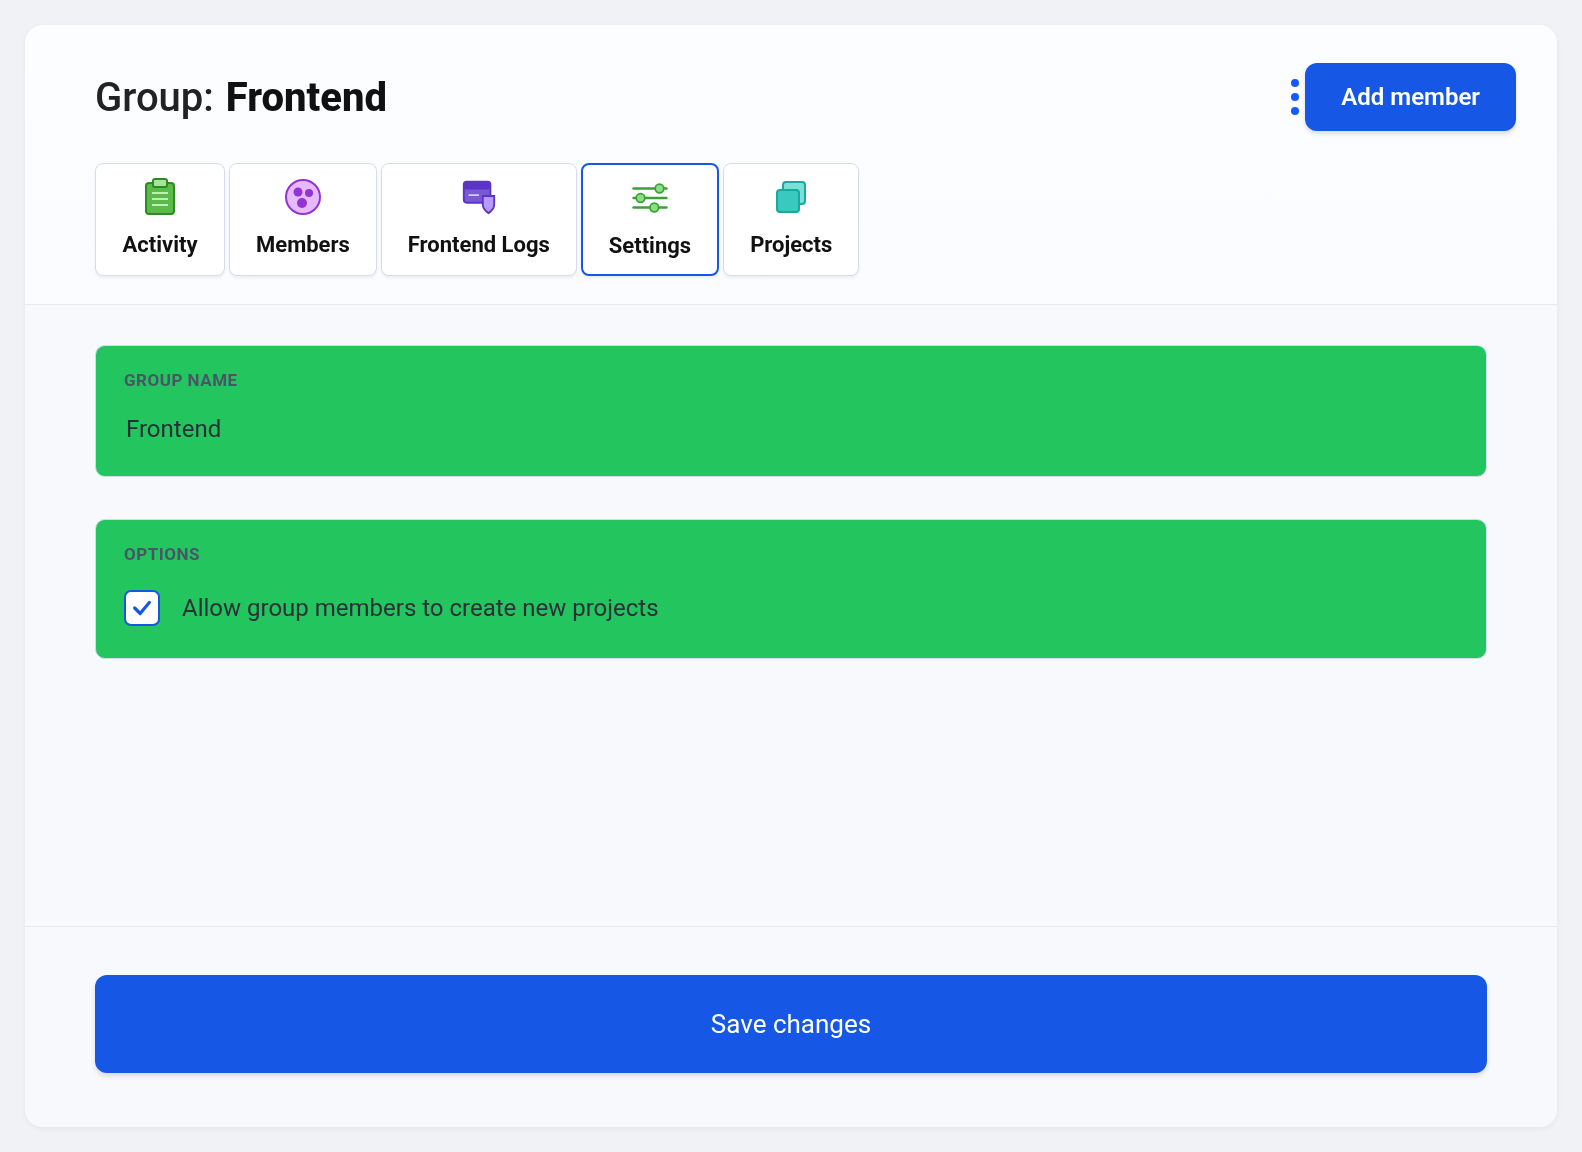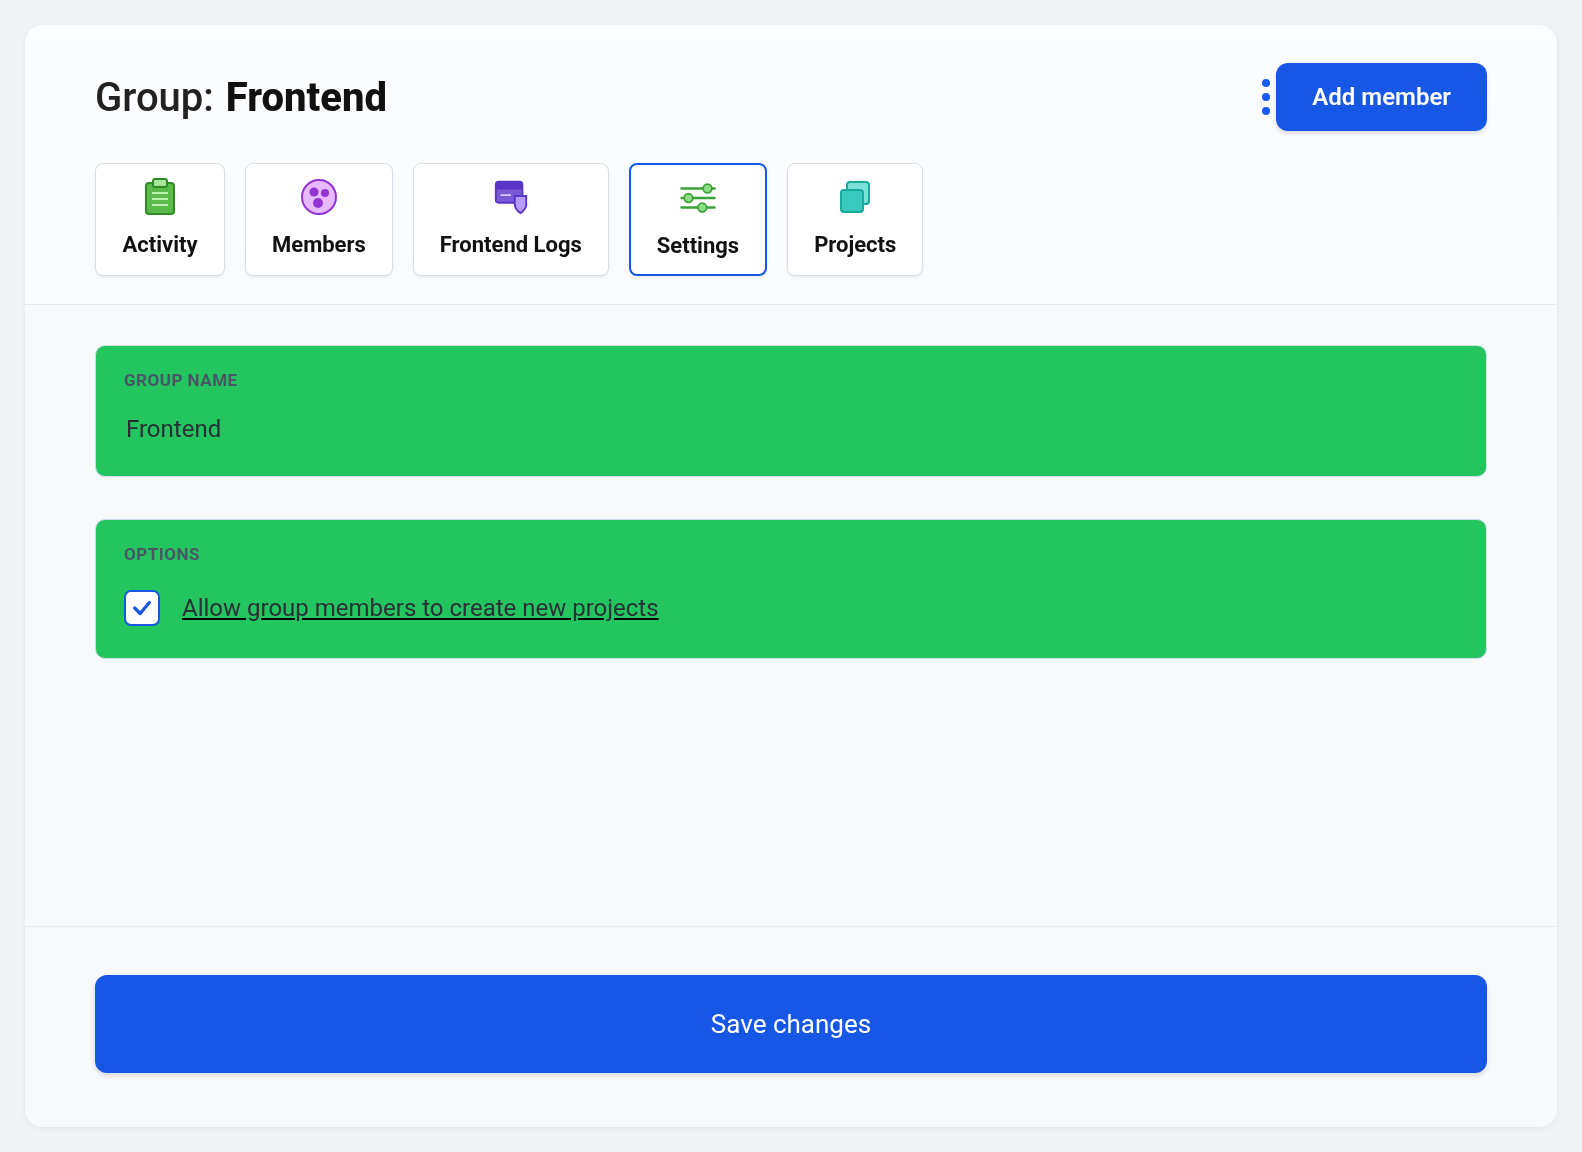--- a/index.html
+++ b/index.html
@@ -26,21 +26,21 @@
     border-radius:18px;
     box-shadow:0 2px 6px rgba(0,0,0,.05);
     display:flex;
     flex-direction:column;
     overflow:hidden;
   }
   
   .header{
     display:flex;
     align-items:center;
-    padding:38px 70px 0 70px;
+    padding:38px 41px 0 70px;
   }
   .title-prefix{
     font-size:40px;
     font-weight:500;
     color:#222;
     margin-right:12px;
   }
   .title-name{
     font-size:40px;
     font-weight:800;
@@ -59,21 +59,21 @@
     border-radius:12px;
     font-size:24px;
     font-weight:600;
     padding:20px 36px;
     cursor:pointer;
     box-shadow:0 3px 4px rgba(0,0,0,.12);
   }
   
   .tabs{
     display:flex;
-    gap:20px;
+    gap:4px;
     padding:32px 70px 28px 70px;
     border-bottom:1px solid #e6eaf0;
   }
   .tab{
     background:#fff;
     border:1px solid var(--border);
     border-radius:8px;
     min-width:130px;
     padding:14px 26px 16px;
     display:flex;
@@ -111,21 +111,20 @@
     font-size:24px;
     color:#2a2f36;
     margin-top:24px;
     border:none;outline:none;width:100%;background:transparent;
   }
   .option-row{
     display:flex;
     align-items:center;
     gap:22px;
     margin-top:26px;
-    text-decoration:underline;
   }
   .checkbox{
     width:36px;height:36px;border-radius:7px;border:2px solid #c9d2e0;
     display:flex;align-items:center;justify-content:center;cursor:pointer;background:#fff;
   }
   .checkbox.checked{border-color:var(--blue);}
   .checkbox.checked svg{display:block;}
   .checkbox svg{display:none;}
   .option-label{font-size:24px;color:#2b3038;}
   

